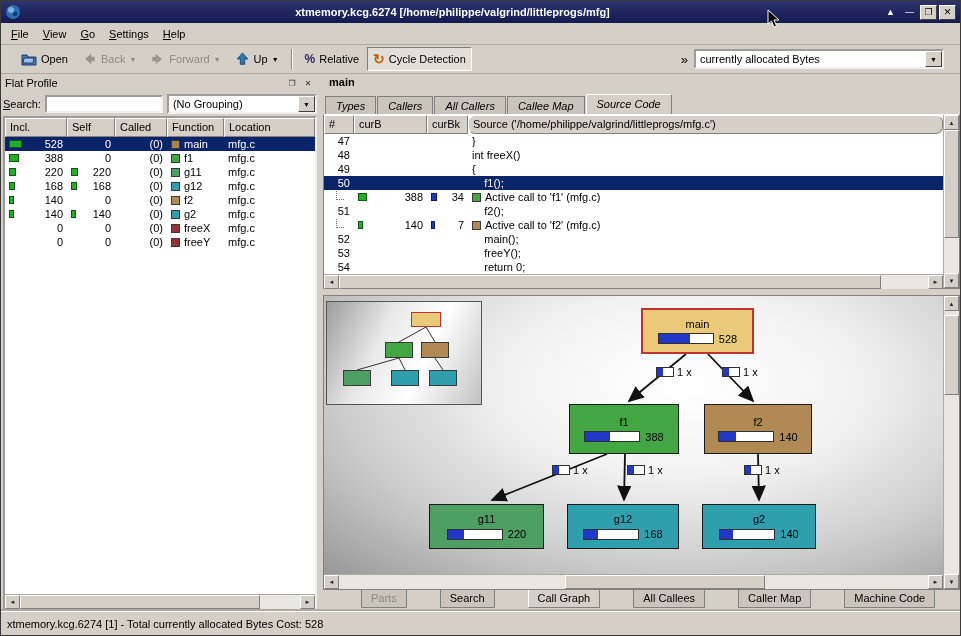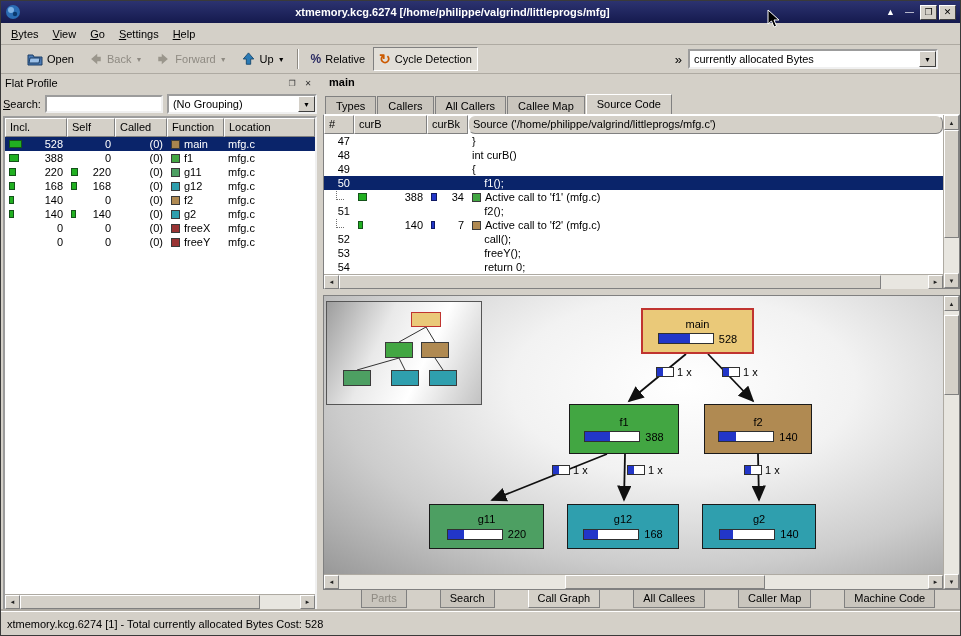--- a/index.html
+++ b/index.html
@@ -13,21 +13,21 @@
   .title-text { flex:1; text-align:center; font-weight:bold; font-size:11px; white-space:nowrap; overflow:hidden; }
   .tb-btn { width:17px; height:15px; margin-left:2px; display:flex; align-items:center; justify-content:center; font-size:9px; color:#fff; cursor:default; }
   .tb-btn.boxed { background:#d4d0c8; color:#000; border:1px solid; border-color:#fff #404040 #404040 #fff; }
 
   
   .menubar { flex:0 0 22px; display:flex; align-items:center; padding:0 3px; background:#d4d0c8; border-bottom:1px solid #aeaaa2; }
   .menu-item { display:inline-block; padding:3px 7px; }
   .menu-item::first-letter { text-decoration:underline; }
 
   
-  .toolbar { flex:0 0 28px; display:flex; align-items:center; padding:2px 20px; gap:2px; border-bottom:1px solid #aeaaa2; }
+  .toolbar { flex:0 0 28px; display:flex; align-items:center; padding:2px 14px; gap:2px; border-bottom:1px solid #aeaaa2; }
   .tbtn { display:flex; align-items:center; gap:4px; height:24px; padding:2px 5px; border:1px solid transparent; }
   .tbtn.disabled { color:#8e8a82; }
   .tbtn.pressed { border-color:#808080 #ffffff #ffffff #808080; background:#e2dfd8; }
   .dd-arrow { font-size:7px; line-height:1; }
   .dd-arrow::before { content:"▼"; }
   .tbtn.disabled .dd-arrow { color:#8e8a82; }
   .tsep { width:2px; height:20px; border-left:1px solid #8e8a82; border-right:1px solid #fff; margin:0 4px; }
   .overflow { font-size:13px; padding:0 4px; }
   .combo { display:flex; align-items:center; width:250px; height:20px; background:#fff; border:2px inset #f0f0f0; margin-right:2px; }
   .combo-text { flex:1; padding:0 4px; white-space:nowrap; overflow:hidden; }
@@ -74,21 +74,21 @@
   .scroll-btn { flex:0 0 15px; background:#d4d0c8; border:1px solid; border-color:#fff #808080 #808080 #fff; display:flex; align-items:center; justify-content:center; font-size:6px; color:#222; }
   .sb-left::before { content:"◄"; } .sb-right::before { content:"►"; }
   .sb-up::before { content:"▲"; } .sb-down::before { content:"▼"; }
   .htrack { flex:1; position:relative; }
   .vtrack { flex:1; position:relative; }
   .thumb { position:absolute; background:#d4d0c8; border:1px solid; border-color:#fff #808080 #808080 #fff; }
 
   
   .right { flex:1; display:flex; flex-direction:column; min-width:0; min-height:0; }
   .fn-header { flex:0 0 18px; font-weight:bold; padding:2px 6px; }
-  .tabs-top { flex:0 0 22px; display:flex; align-items:flex-end; padding-left:2px; }
+  .tabs-top { flex:0 0 22px; display:flex; align-items:flex-end; padding-left:2px;font-style:italic; }
   .tab { padding:3px 10px 2px; border:1px solid #808080; border-bottom:none; background:#c9c5bd; margin-right:1px; position:relative; top:0; }
   .tab.active { background:#d4d0c8; border-color:#fff #808080 #d4d0c8 #fff; padding-bottom:4px; z-index:2; }
 
   
   .source-view { flex:0 0 175px; display:flex; border:1px solid #808080; border-top-color:#fff; min-height:0; }
   .src-table { flex:1; display:flex; flex-direction:column; background:#fff; min-width:0; }
   .sc-num { width:30px; } .sc-curb { width:73px; } .sc-curbk { width:41px; } .sc-src { flex:1;border-radius:7px; }
   .src-row { display:flex; flex:0 0 14px; align-items:center; background:#fff; }
   .src-row.sel { background:#0a246a; color:#fff; }
   .s-text { white-space:pre; }
@@ -159,21 +159,21 @@
         <circle cx="10" cy="10" r="2.2" fill="#0b3a6e"></circle>
     </svg>
     <div class="title-text">xtmemory.kcg.6274 [/home/philippe/valgrind/littleprogs/mfg]</div>
     <div class="tb-btn">▲</div>
     <div class="tb-btn">—</div>
     <div class="tb-btn boxed">❐</div>
     <div class="tb-btn boxed">✕</div>
   </div>
 
   <div class="menubar">
-    <span class="menu-item">Bytes</span>
+    <span class="menu-item">File</span>
     <span class="menu-item">View</span>
     <span class="menu-item">Go</span>
     <span class="menu-item">Settings</span>
     <span class="menu-item">Help</span>
   </div>
 
   <div class="toolbar">
     <div class="tbtn">
       <svg width="16" height="14" viewBox="0 0 16 14">
         <path d="M1 3 L6 3 L7 5 L15 5 L15 13 L1 13 Z" fill="#4a7ab5" stroke="#1d3f66"></path>
@@ -418,21 +418,21 @@
           <div class="src-row">
             <span class="cell num-cell sc-num">47</span>
               <span class="cell sc-curb"></span>
               <span class="cell sc-curbk"></span>
               <span class="cell sc-src s-text">}</span>
           </div>
           <div class="src-row">
             <span class="cell num-cell sc-num">48</span>
               <span class="cell sc-curb"></span>
               <span class="cell sc-curbk"></span>
-              <span class="cell sc-src s-text">int curB()</span>
+              <span class="cell sc-src s-text">int freeX()</span>
           </div>
           <div class="src-row">
             <span class="cell num-cell sc-num">49</span>
               <span class="cell sc-curb"></span>
               <span class="cell sc-curbk"></span>
               <span class="cell sc-src s-text">{</span>
           </div>
           <div class="src-row sel">
             <span class="cell num-cell sc-num">50</span>
               <span class="cell sc-curb"></span>
@@ -480,21 +480,21 @@
               </span>
             <span class="cell sc-src">
                 <span class="fn-icon" style="background-color: rgb(176, 138, 82);"></span>
                 <span>Active call to 'f2' (mfg.c)</span>
               </span>
           </div>
           <div class="src-row">
             <span class="cell num-cell sc-num">52</span>
               <span class="cell sc-curb"></span>
               <span class="cell sc-curbk"></span>
-              <span class="cell sc-src s-text">    call();</span>
+              <span class="cell sc-src s-text">    main();</span>
           </div>
           <div class="src-row">
             <span class="cell num-cell sc-num">53</span>
               <span class="cell sc-curb"></span>
               <span class="cell sc-curbk"></span>
               <span class="cell sc-src s-text">    freeY();</span>
           </div>
           <div class="src-row">
             <span class="cell num-cell sc-num">54</span>
               <span class="cell sc-curb"></span>

